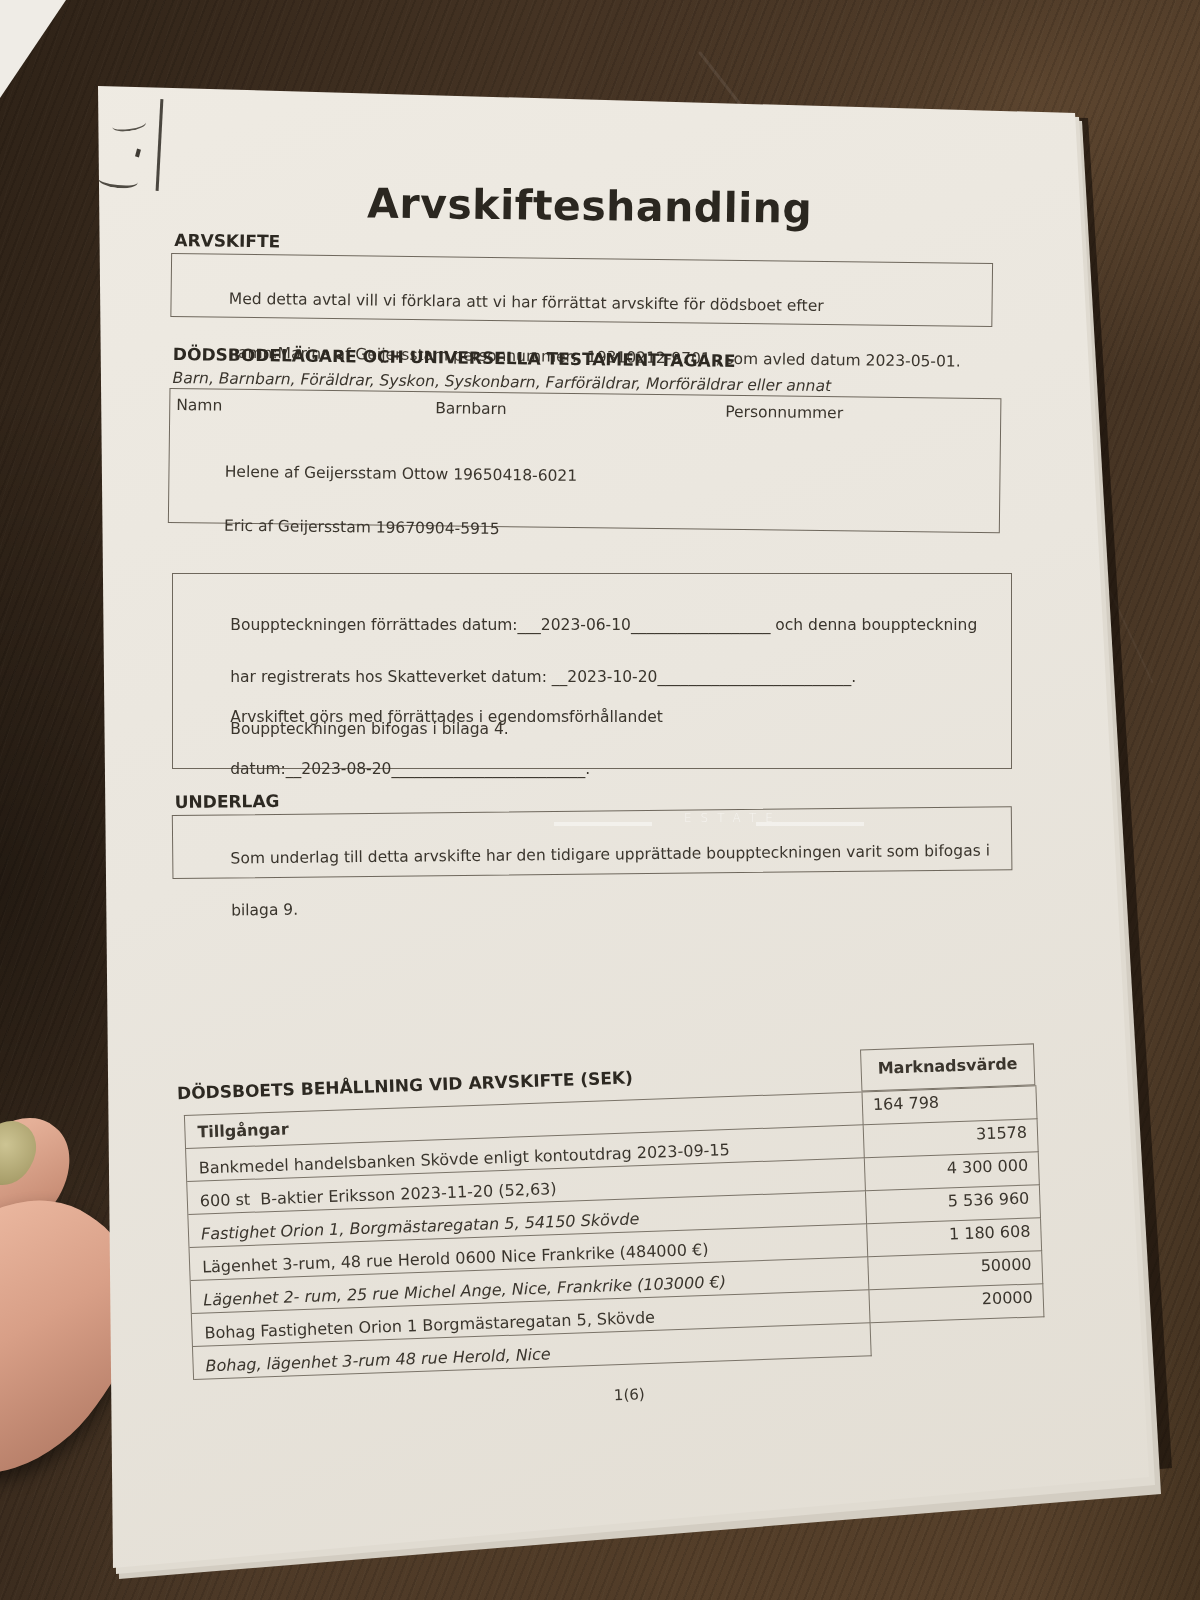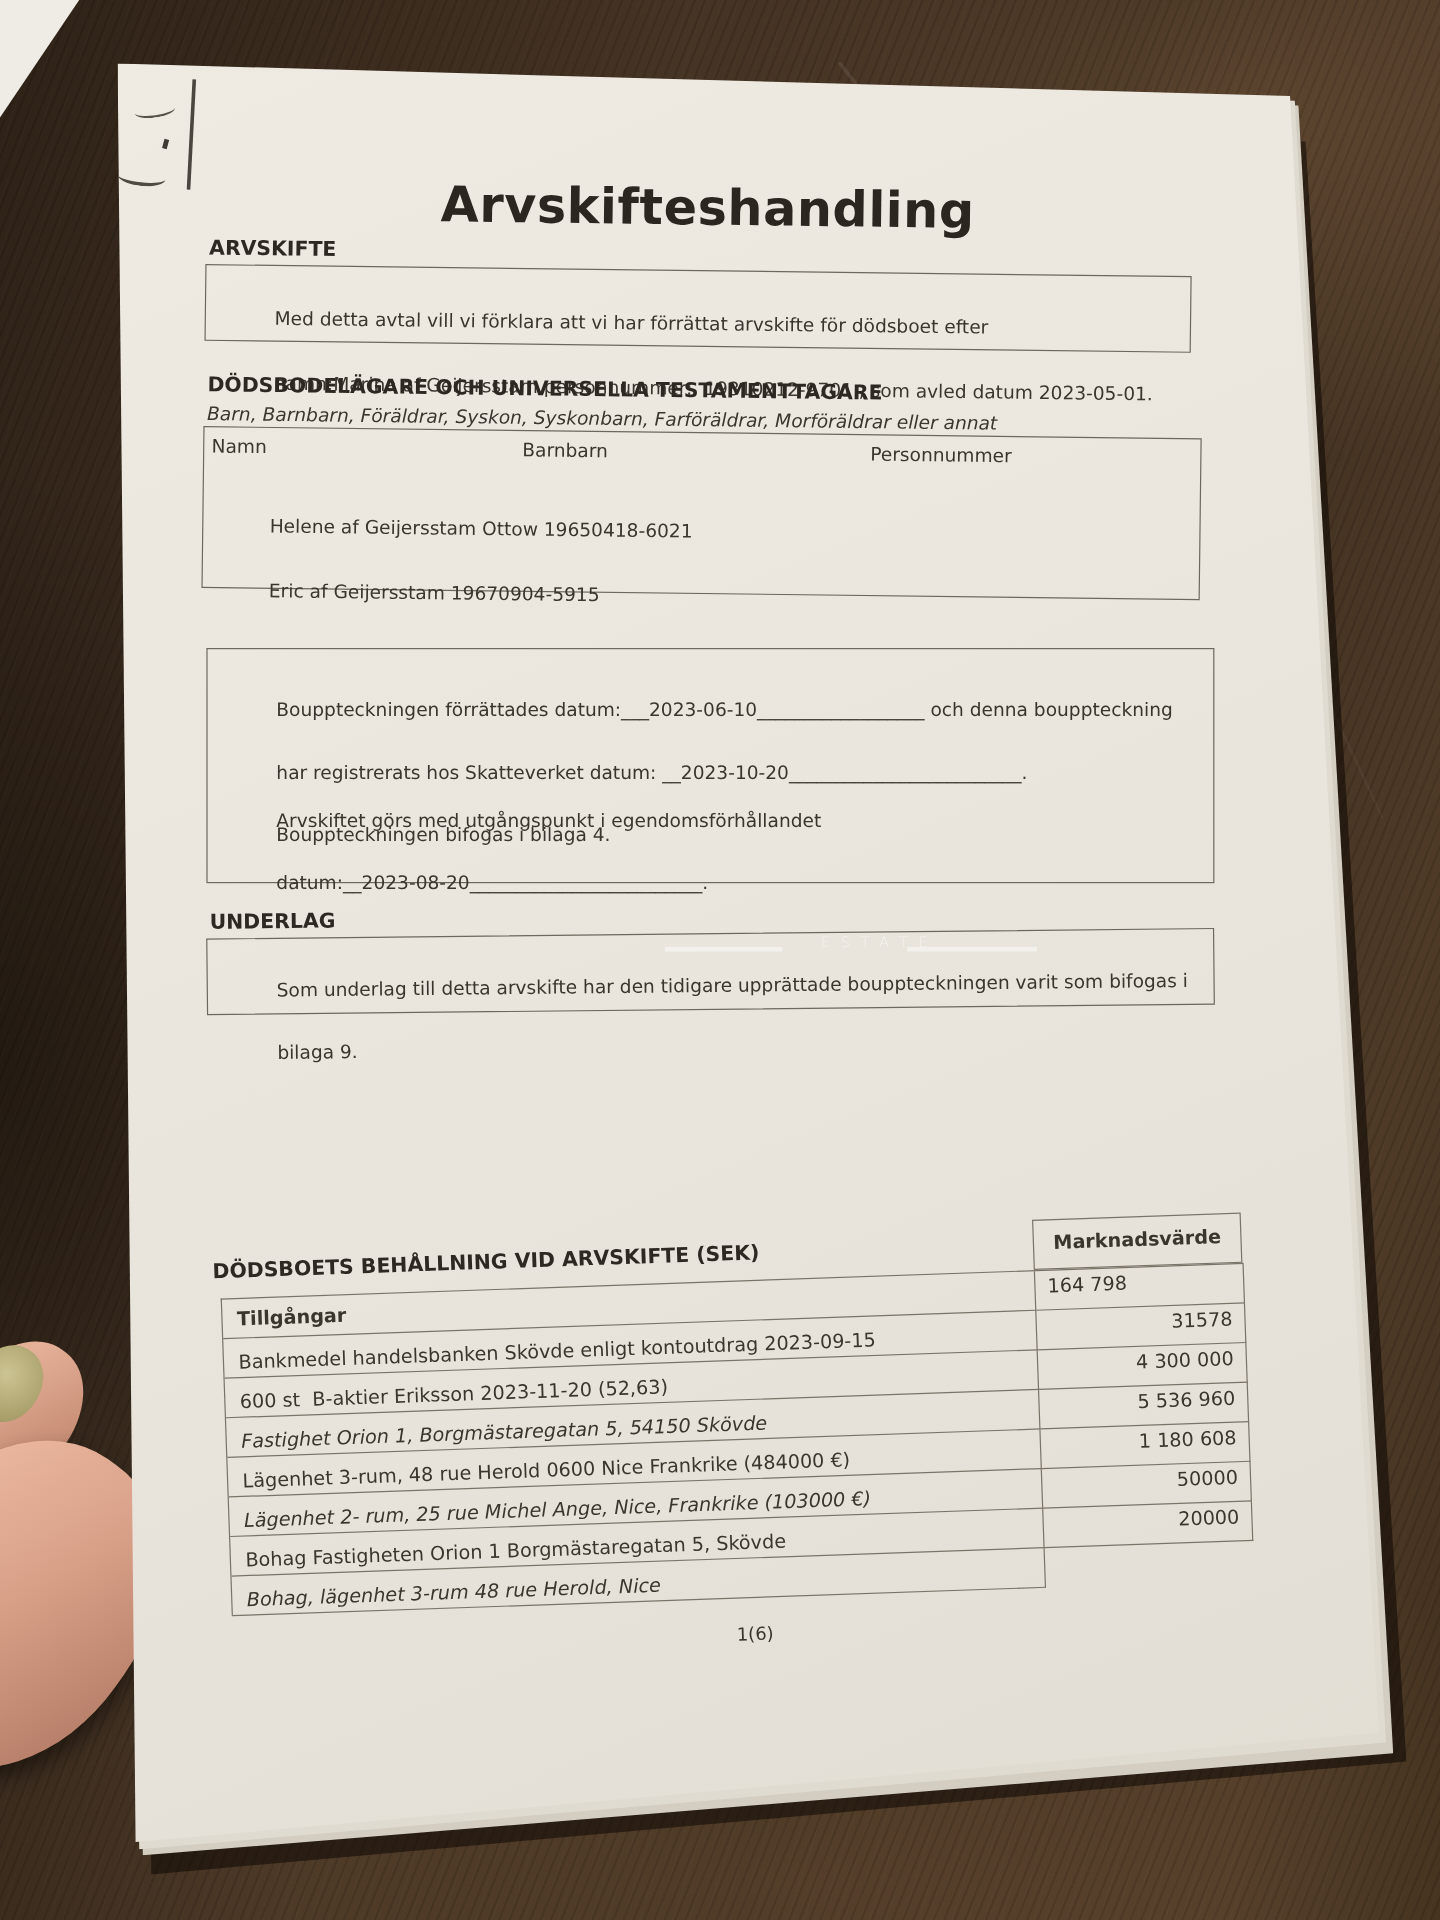--- a/index.html
+++ b/index.html
@@ -28,21 +28,21 @@
   .finger-tip{left:-36px;top:1112px;width:96px;height:136px;transform:rotate(38deg);
     background:linear-gradient(115deg,#e5b098 20%,#cb9179 70%,#aa7662);}
   .finger-nail{position:absolute;left:-20px;top:1120px;width:54px;height:66px;transform:rotate(30deg);
     border-radius:48%;background:radial-gradient(circle at 40% 40%,#cdc493,#a89e6a 75%,#8f855b);}
   .thumb{left:-100px;top:1192px;width:220px;height:290px;transform:rotate(35deg);
     background:linear-gradient(115deg,#ecb9a1 8%,#d89f87 50%,#b67e68 90%);
     box-shadow:6px 8px 18px rgba(0,0,0,.45);}
   
   .paper-shadow{position:absolute;inset:0;background:rgba(12,7,3,.55);filter:blur(16px);
     clip-path:polygon(122px 96px,1088px 118px,1172px 1468px,126px 1562px);}
-  .sheet{position:absolute;inset:0;}
+  .sheet{position:absolute;inset:0;margin-top:33px;}
   .under2{background:#d3cdc2;clip-path:polygon(102px 59px,1082px 88px,1161px 1461px,119px 1546px);}
   .under1{background:#e0dbd1;clip-path:polygon(100px 56px,1079px 84px,1155px 1452px,116px 1541px);}
   .paper{background:linear-gradient(158deg,#efebe3 0%,#eae6de 45%,#e2ddd3 100%);
     clip-path:polygon(98px 53px,1075px 80px,1149px 1444px,113px 1535px);}
   
   .mark{position:absolute;}
   .pen-line{left:158px;top:66px;width:2.5px;height:92px;background:#4a463f;transform:rotate(3deg);}
   .squig1{left:112px;top:86px;width:34px;height:10px;border-bottom:2.5px solid #57534b;border-radius:50%;transform:rotate(-8deg);}
   .squig2{left:98px;top:140px;width:40px;height:12px;border-bottom:3px solid #4f4b43;border-radius:50%;transform:rotate(6deg);}
   .dot{left:136px;top:116px;width:4px;height:8px;background:#3f3b34;transform:rotate(15deg);}
@@ -136,21 +136,21 @@
     </div>
 
     <div class="grp g2">
       <div class="box b3">
         <div class="txt" style="left:8px;top:12px;width:824px;">
           <span>Bouppteckningen förrättades datum:___2023-06-10__________________ och denna bouppteckning</span><br>
           <span>har registrerats hos Skatteverket datum: __2023-10-20_________________________.</span><br>
           <span>Bouppteckningen bifogas i bilaga 4.</span>
         </div>
         <div class="txt" style="left:8px;top:104px;width:824px;">
-          <span>Arvskiftet görs med utgångspunkt i egendomsförhållandet</span><br>
+          <span>Arvskiftet görs med förrättades i egendomsförhållandet</span><br>
           <span>datum:__2023-08-20_________________________.</span>
         </div>
       </div>
     </div>
 
     <div class="wm-line wml"></div>
     <div class="wm wm-sub">ESTATE</div>
     <div class="wm-line wmr"></div>
 
     <div class="grp g3">

